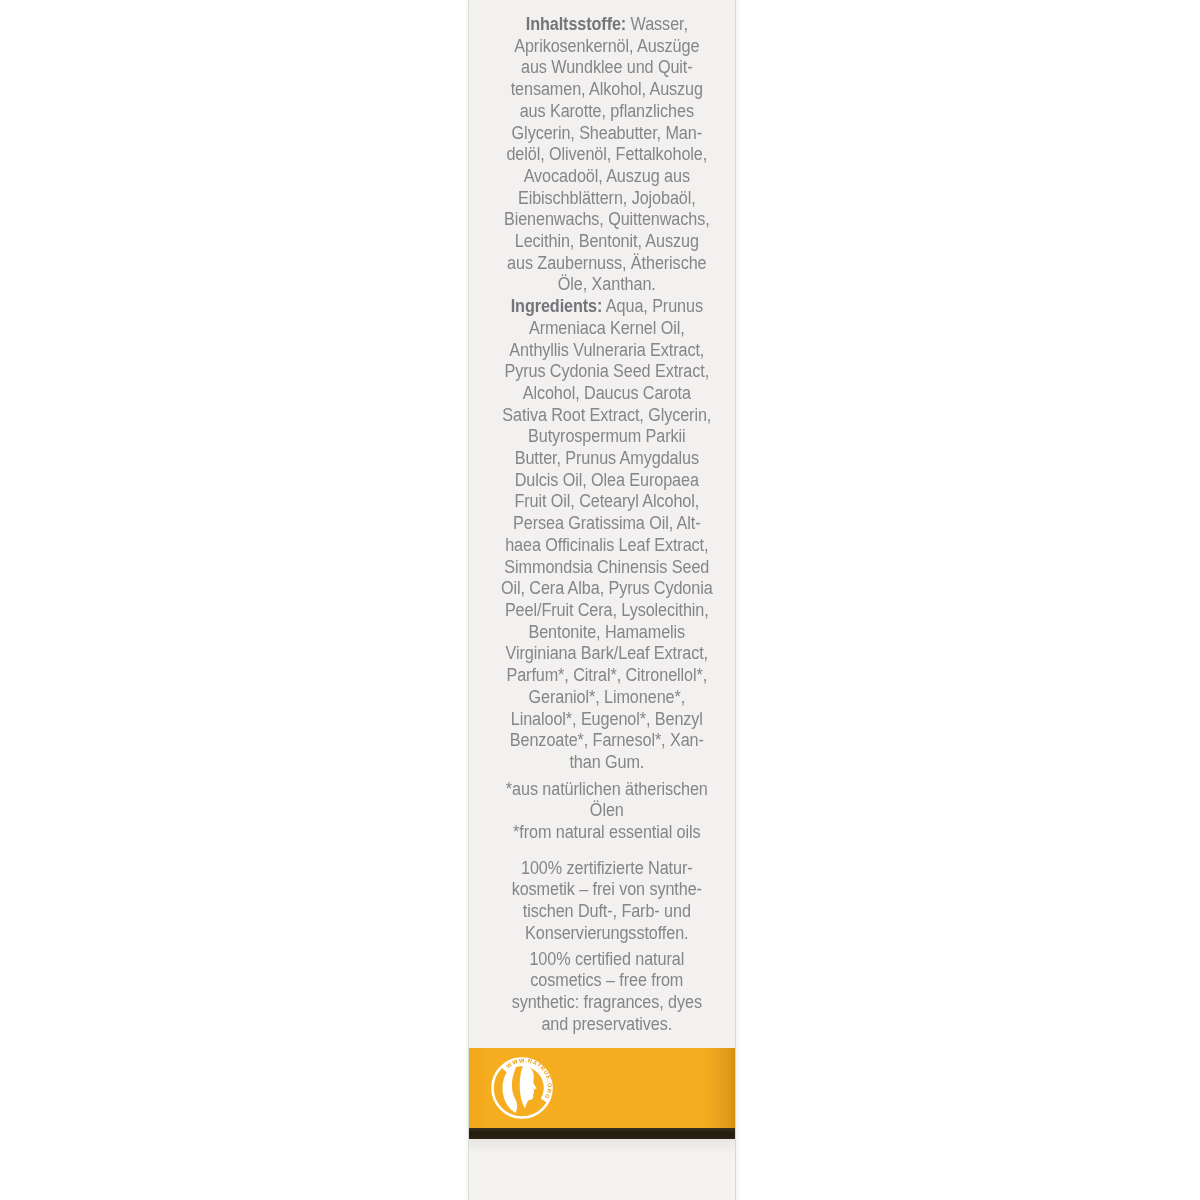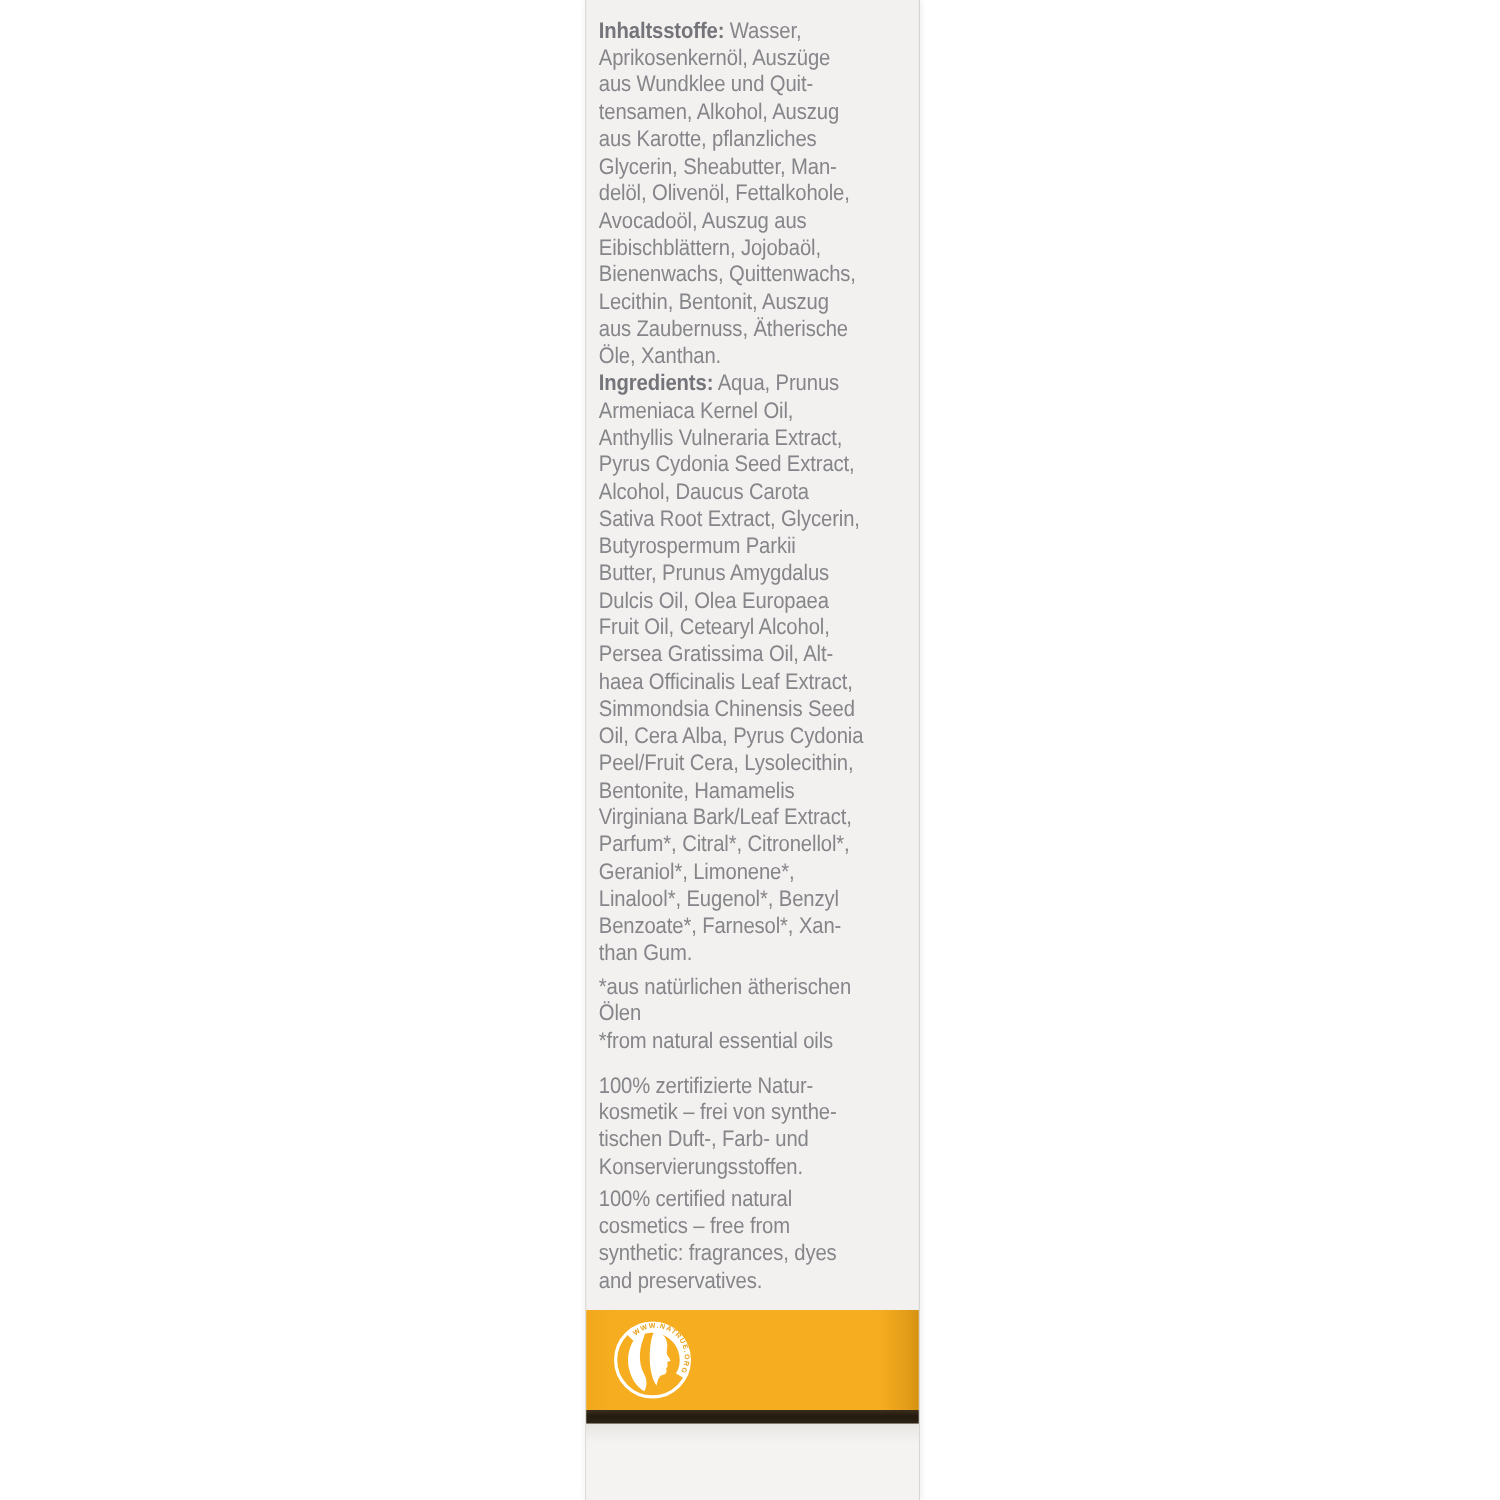--- a/index.html
+++ b/index.html
@@ -9,20 +9,21 @@
     height: 1200px;
     background: #ffffff;
     font-family: "Liberation Sans", "DejaVu Sans", sans-serif;
     overflow: hidden;
   }
   .stage {
     position: relative;
     width: 1200px;
     height: 1200px;
     background: #ffffff;
+    text-align: center;
   }
   
   .box-panel {
     position: absolute;
     left: 468px;
     top: 0;
     width: 266px;
     height: 1200px;
     background: linear-gradient(90deg, #efeeec 0%, #f3f2f0 18%, #f3f2f0 82%, #eceantml-invokebe8 100%);
     background-color: #f2f1ef;

